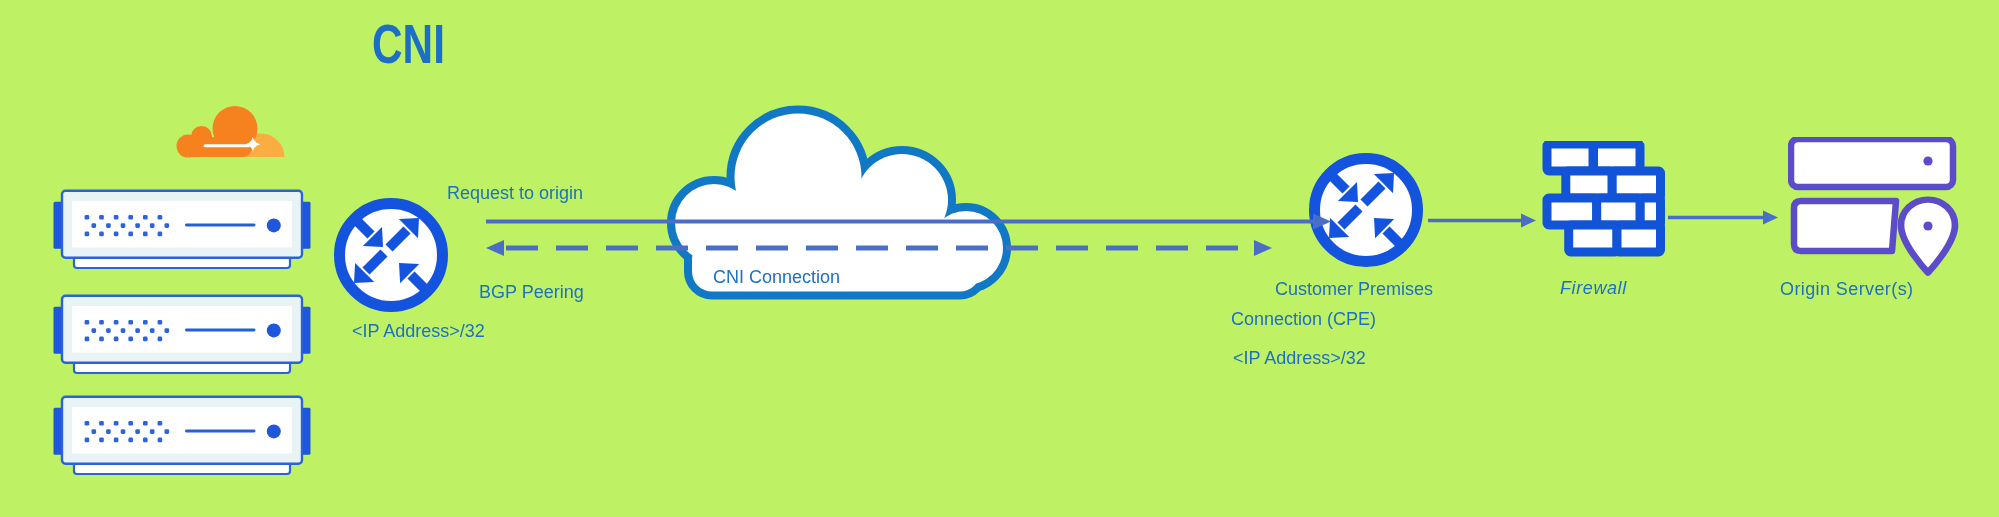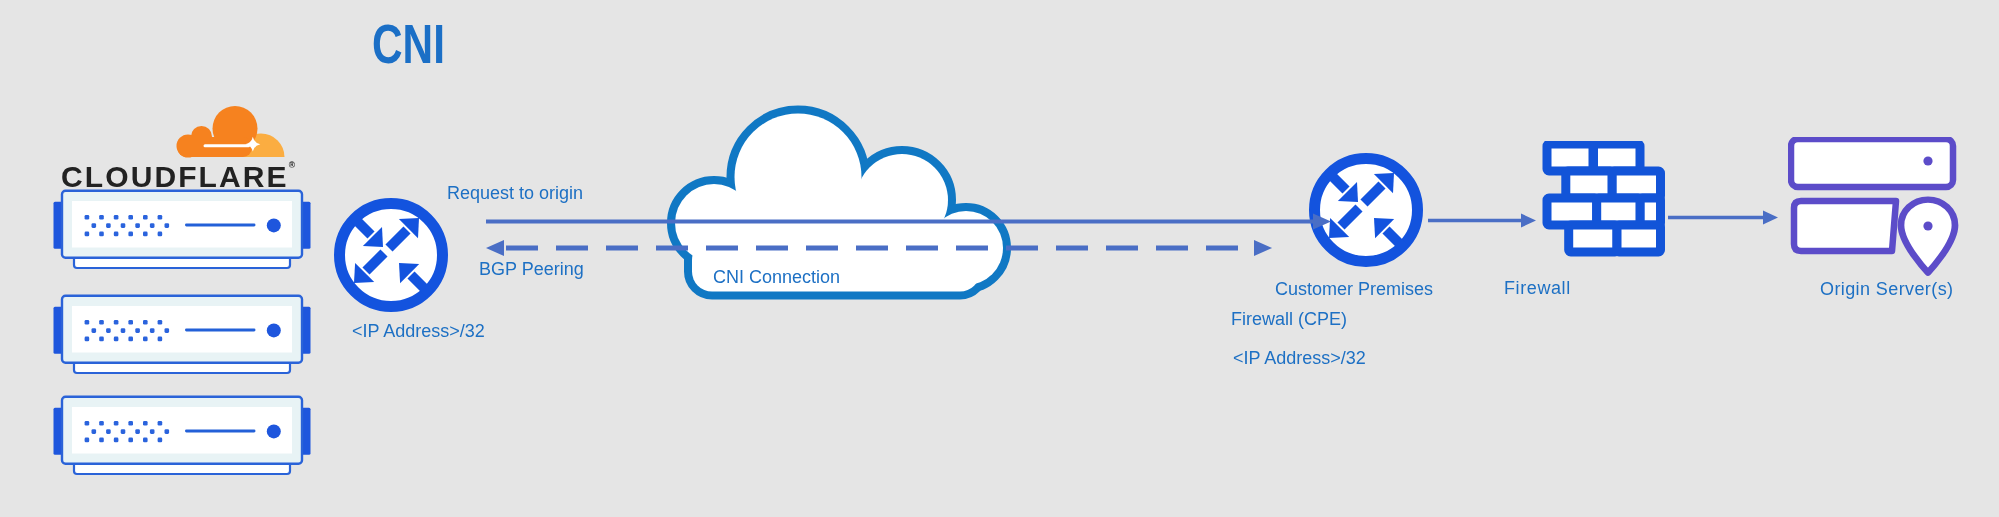--- a/index.html
+++ b/index.html
@@ -1,33 +1,33 @@
 <!DOCTYPE html>
 <html><head>
 <meta charset="utf-8">
 <style>
   html,body{margin:0;padding:0;background:#fff;}
-  #canvas{position:relative;width:1999px;height:517px;background:#e5e5e5;overflow:hidden;
+  #canvas{position:relative;width:1999px;height:517px;background:#bef264;overflow:hidden;
           font-family:"Liberation Sans", sans-serif;}
   .abs{position:absolute;}
   .label{position:absolute;color:#1d70c4;font-weight:500;line-height:1;white-space:nowrap;font-size:18px;}
   #title{left:372px;top:12px;font-size:55px;font-weight:600;color:#1b6fc6;
          transform:scaleX(0.77);transform-origin:left top;letter-spacing:0px;}
   #cf-wordmark{left:61px;top:161px;font-size:30px;font-weight:700;color:#222222;
                letter-spacing:2.1px;line-height:1;white-space:nowrap;font-family:"Liberation Sans",sans-serif;}
   #cf-wordmark sup{font-size:8.5px;letter-spacing:0;vertical-align:19px;}
   #lbl-request{left:447px;top:184px;}
-  #lbl-bgp{left:479px;top:260px;}
+  #lbl-bgp{left:479px;top:283px;}
   #lbl-cloud{left:713px;top:268px;}
   #lbl-ip1{left:352px;top:322px;}
   #lbl-cpe1{left:1231px;top:280px;margin-left:44px;}
   #lbl-cpe2{left:1231px;top:310px;}
   #lbl-ip2{left:1233px;top:349px;}
-  #lbl-firewall{left:1504px;top:279px;letter-spacing:0.6px;}
-  #lbl-origin{left:1780px;top:280px;letter-spacing:0.4px;margin-left:40px;}
+  #lbl-firewall{left:1560px;top:279px;letter-spacing:0.6px;font-style:italic;}
+  #lbl-origin{left:1780px;top:280px;letter-spacing:0.4px;}
 </style>
 </head>
 <body>
 
 <div id="canvas">
 
   <div id="title" class="abs">CNI</div>
 
   <svg class="abs" style="left:175px;top:106px" width="110" height="52" viewBox="0 0 110 52">
 
@@ -36,21 +36,20 @@
     <circle cx="60" cy="22.5" r="22.5" fill="#f6821f"></circle>
     <circle cx="26.5" cy="30.5" r="10.5" fill="#f6821f"></circle>
     <circle cx="13" cy="40" r="11.5" fill="#f6821f"></circle>
     <rect x="2.5" y="31" width="74.5" height="20" rx="9" fill="#f6821f"></rect>
     <rect x="20" y="31" width="48" height="20" fill="#f6821f"></rect>
 
     <rect x="28.5" y="38.3" width="46.5" height="3" rx="1.5" fill="#ffffff"></rect>
 
     <path d="M77.8 30.8 Q79.1 36.9 85.3 38.2 Q79.1 39.5 77.8 45.6 Q76.5 39.5 70.3 38.2 Q76.5 36.9 77.8 30.8 Z" fill="#ffffff"></path>
   </svg>
-  <div id="cf-wordmark" class="abs"><span>CLOUDFLARE</span><sup>®</sup></div>
 
   <svg class="abs" style="left:52px;top:188px" width="262" height="296" viewBox="0 0 262 296">
     <defs>
       <g id="server">
 
         <rect x="22" y="58" width="216" height="22" rx="3" fill="#ffffff" stroke="#2a63d8" stroke-width="2.2"></rect>
 
         <rect x="1.5" y="13.7" width="10" height="47" rx="1.5" fill="#1e56dd"></rect>
         <rect x="248.5" y="13.7" width="10" height="47" rx="1.5" fill="#1e56dd"></rect>
 
@@ -185,18 +184,18 @@
       <path d="M12 2C8.13 2 5 5.13 5 9c0 5.25 7 13 7 13s7-7.75 7-13c0-3.87-3.13-7-7-7z" transform="translate(93.7,55.3) scale(3.857,3.65)" fill="#ffffff" stroke="#5c4cc9" stroke-width="1.75" stroke-linejoin="round"></path>
       <circle cx="140" cy="89" r="4.6" fill="#5c4cc9"></circle>
     </g>
   </svg>
 
   <div id="lbl-request" class="label">Request to origin</div>
   <div id="lbl-bgp" class="label">BGP Peering</div>
   <div id="lbl-cloud" class="label">CNI Connection</div>
   <div id="lbl-ip1" class="label">&lt;IP Address&gt;/32</div>
   <div id="lbl-cpe1" class="label">Customer Premises</div>
-  <div id="lbl-cpe2" class="label">Firewall (CPE)</div>
+  <div id="lbl-cpe2" class="label">Connection (CPE)</div>
   <div id="lbl-ip2" class="label">&lt;IP Address&gt;/32</div>
   <div id="lbl-firewall" class="label">Firewall</div>
   <div id="lbl-origin" class="label">Origin Server(s)</div>
 
 </div>
 
 </body></html>

